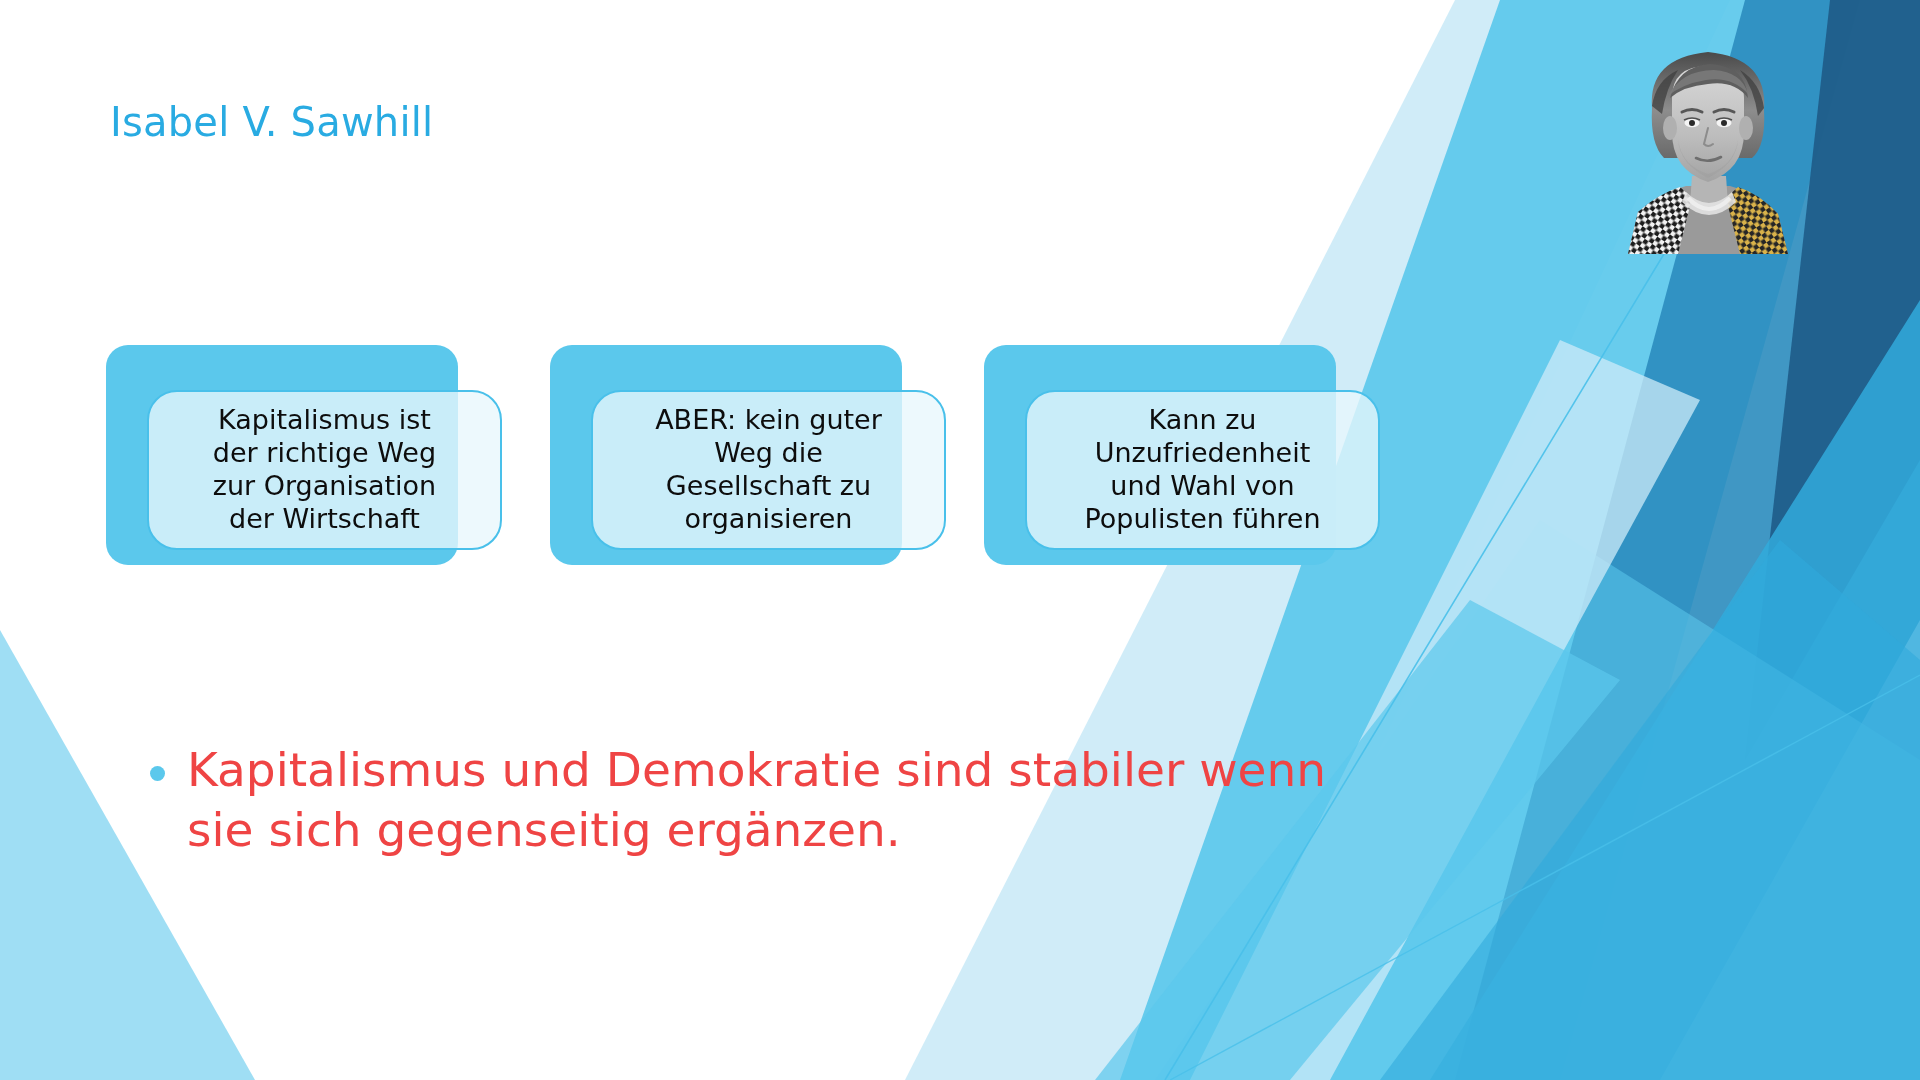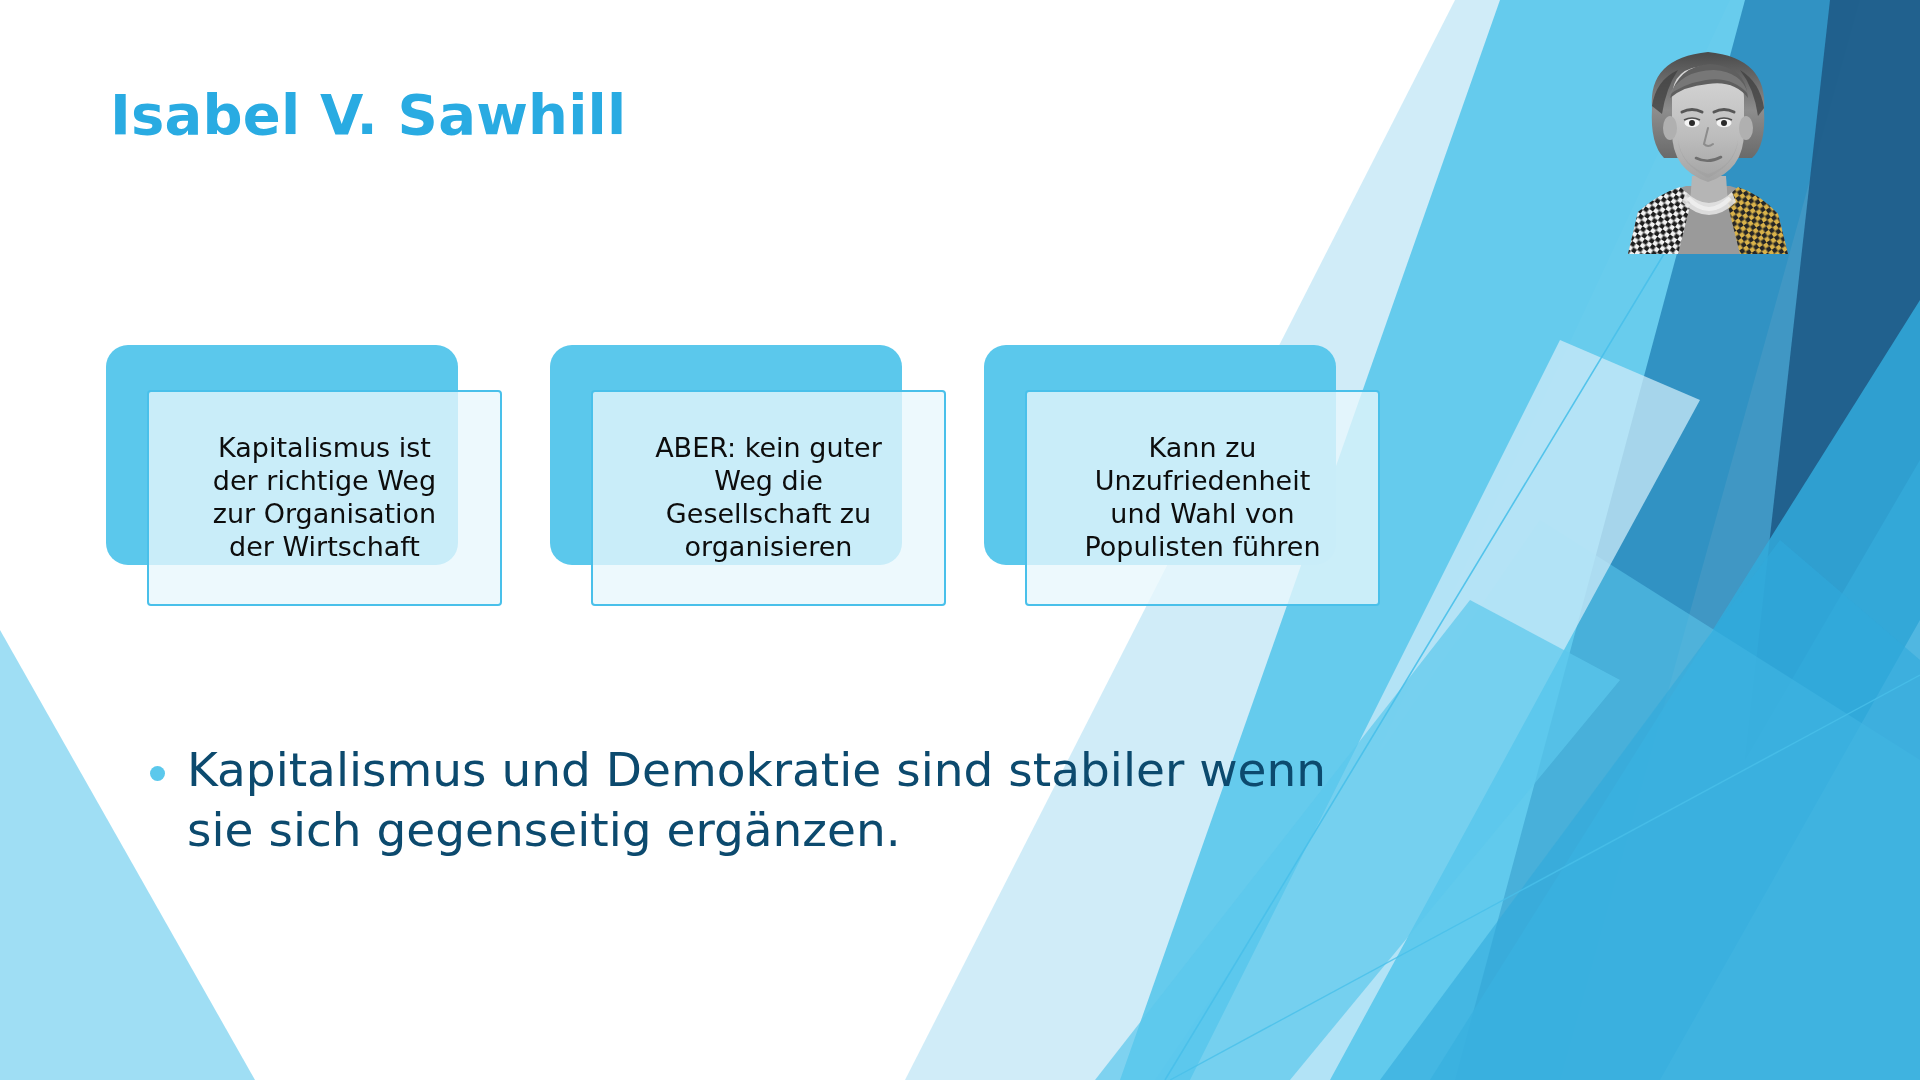--- a/index.html
+++ b/index.html
@@ -21,24 +21,24 @@
   #bg-decor {
     position:absolute;
     inset:0;
     width:1920px; height:1080px;
     pointer-events:none;
   }
 
   
   #title {
     position:absolute;
-    left:110px; top:84px;
+    left:110px; top:100px;
     width:1200px;
-    font-size:56px;
-    font-weight:700;
+    font-size:40px;
+    font-weight:400;
     letter-spacing:0.2px;
     color:#29ABE2;
     font-family:"DejaVu Sans", sans-serif;
     line-height:1.1;
   }
 
   
   #cards {
     position:absolute;
     left:106px; top:345px;
@@ -56,24 +56,24 @@
   .card-back {
     position:absolute;
     left:0; top:0;
     width:352px; height:220px;
     background:#5BC8EC;
     border-radius:22px;
   }
   .card-front {
     position:absolute;
     left:41px; top:45px;
-    width:355px; height:216px;
+    width:355px; height:160px;
     background:rgba(232,247,252,0.78);
     border:2px solid #49C0EA;
-    border-radius:4px;
+    border-radius:30px;
     display:flex;
     align-items:center;
     justify-content:center;
     padding:6px 14px;
   }
   .card-text {
     font-size:27px;
     line-height:1.22;
     color:#0d0d0d;
     text-align:center;
@@ -95,21 +95,21 @@
   .bullet-dot {
     flex:0 0 auto;
     width:15px; height:15px;
     border-radius:50%;
     background:#5BC8EC;
     margin-top:26px;
   }
   .bullet-text {
     font-size:47px;
     line-height:1.28;
-    color:#0c4a6e;
+    color:#ef4444;
     font-family:"DejaVu Sans", sans-serif;
   }
 
   
   #portrait {
     position:absolute;
     left:1622px; top:36px;
     width:172px; height:218px;
     overflow:hidden;
   }

